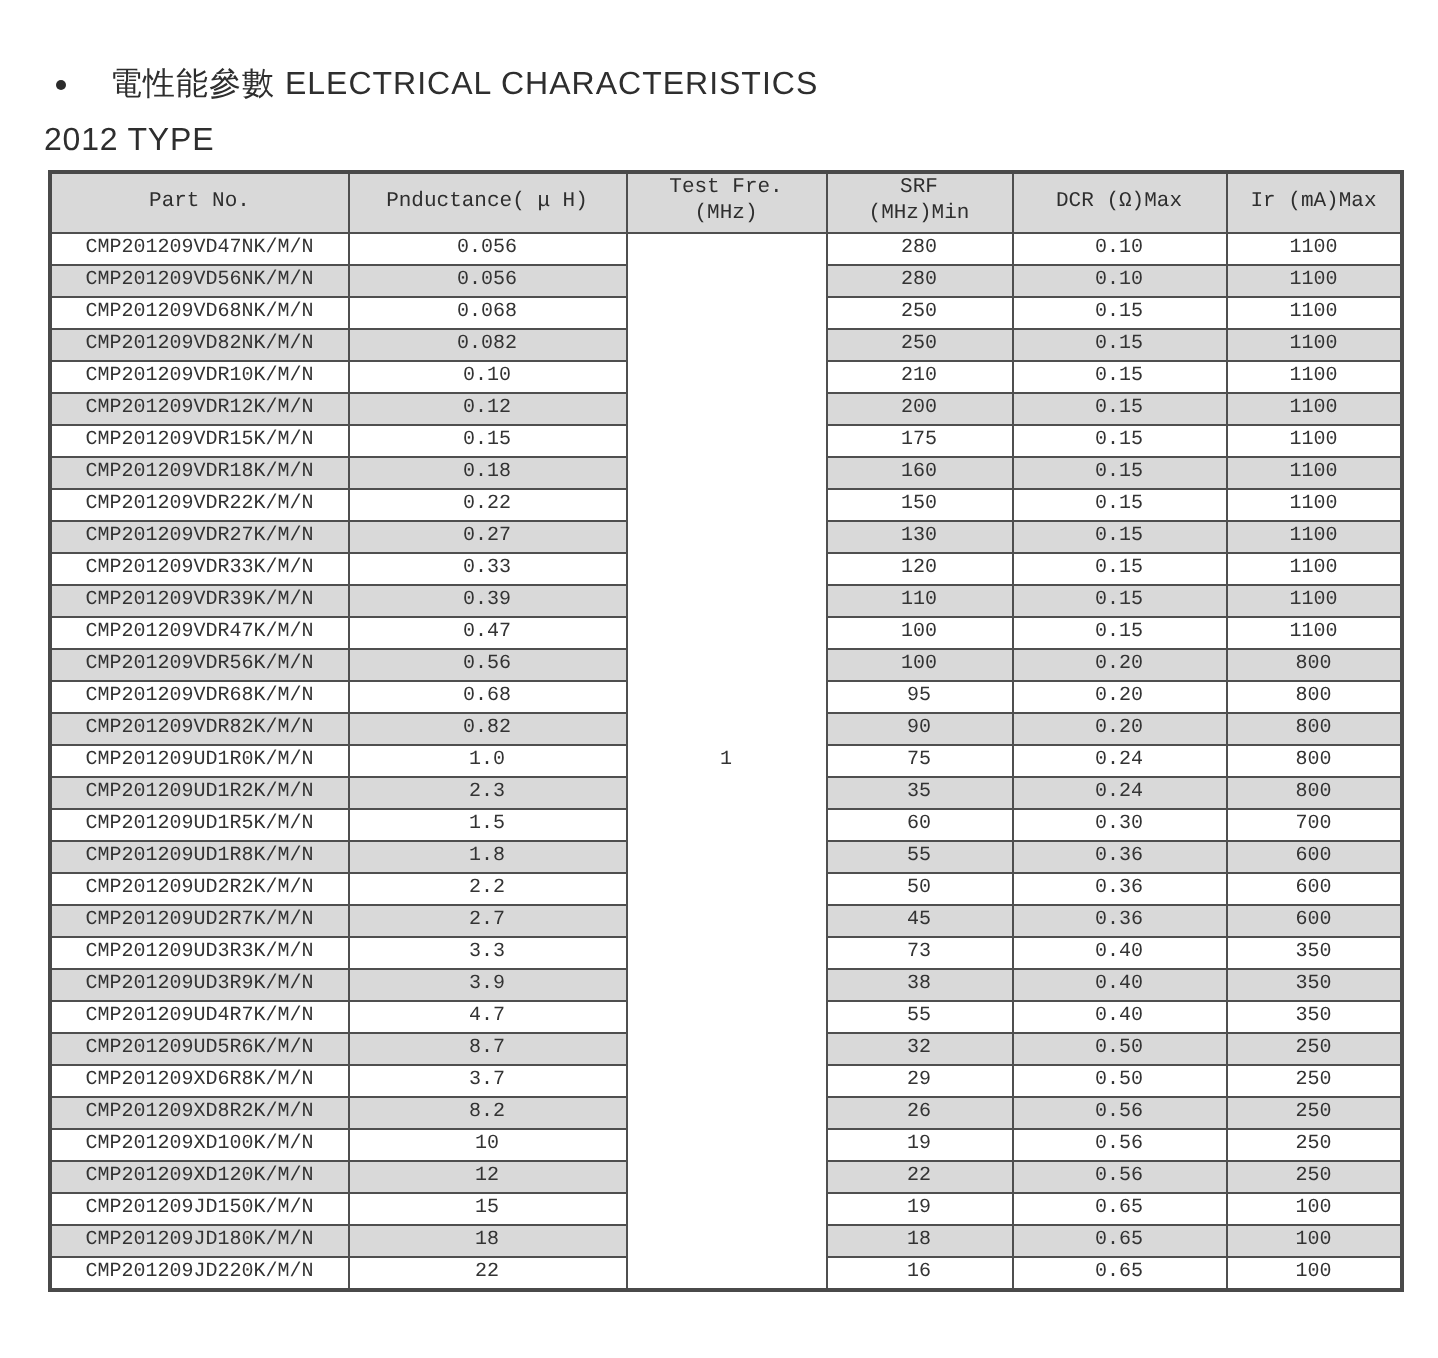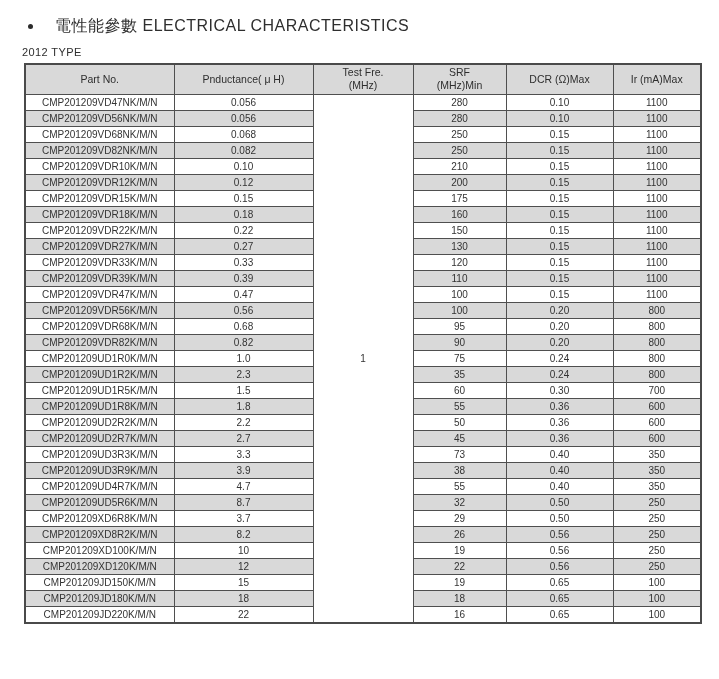--- a/index.html
+++ b/index.html
@@ -1,50 +1,51 @@
 <!DOCTYPE html>
 <html><head>
 <meta charset="utf-8">
 <style>
   * { margin:0; padding:0; box-sizing:border-box; }
   html,body { width:719px; height:679px; background:#ffffff; overflow:hidden; }
   body {
     font-family:"Liberation Sans","DejaVu Sans",sans-serif;
     color:#333333;
   }
-  .page { padding:12px 0 0 0; }
+  .page { padding:28px 0 0 0; }
 
   
   .title-row {
     display:flex; align-items:center;
     margin:4px 0 0 28px;
   }
   .bullet {
     width:5px; height:5px; border-radius:50%;
     background:#2b2b2b; flex:0 0 auto;
     margin-right:22px;
   }
   .title-text {
     font-size:16px; letter-spacing:0.5px; color:#2e2e2e;
     white-space:nowrap;
   }
 
   
   .type-label {
     margin:9px 0 5px 22px;
-    font-size:11px; letter-spacing:0.4px; color:#2e2e2e;
+    font-size:16px; letter-spacing:0.4px; color:#2e2e2e;
   }
 
   
   table.spec {
     margin-left:24px;
     width:676px;
     border-collapse:collapse;
     table-layout:fixed;
     border:2px solid #4a4a4a;
+    font-family:Liberation Mono, monospace;
   }
   table.spec th, table.spec td {
     border:1px solid #4f4f4f;
     text-align:center;
     vertical-align:middle;
     overflow:hidden;
   }
   table.spec th {
     height:30px;
     font-size:10.5px;

